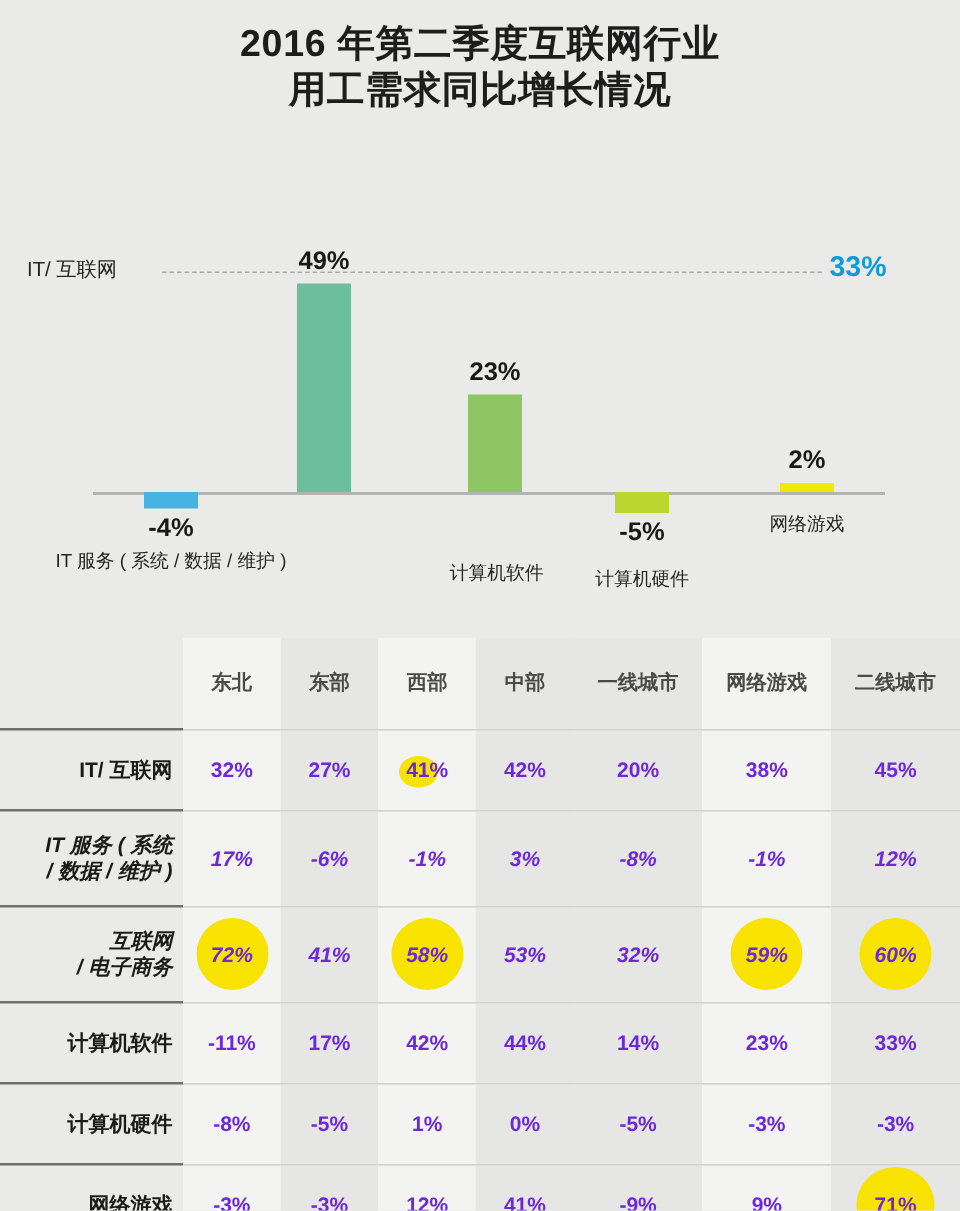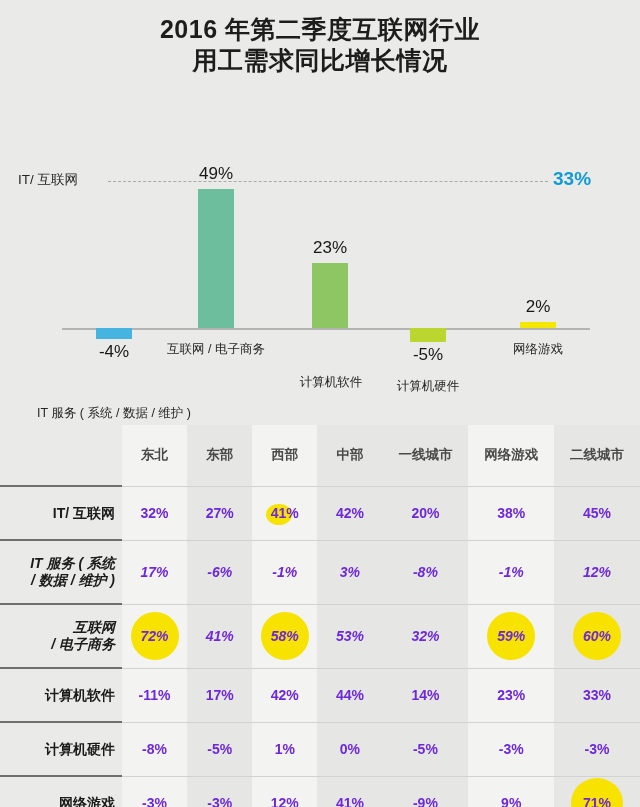--- a/index.html
+++ b/index.html
@@ -84,21 +84,21 @@
 
   .bar {
     position: absolute;
     width: 36px;
   }
   .bar-value {
     position: absolute;
     width: 90px;
     text-align: center;
     font-size: 17px;
-    font-weight: 400;
+    font-weight: 700;
     color: #181818;
     white-space: nowrap;
   }
   .bar-label {
     position: absolute;
     font-size: 12.5px;
     color: #252525;
     white-space: nowrap;
     text-align: center;
   }
@@ -196,24 +196,23 @@
 </div>
 
 <div class="chart">
   <div class="plot" id="plot">
     <div class="axis-line"></div>
     <div class="ref-line"></div>
     <div class="ref-label">IT/ 互联网</div>
     <div class="ref-value">33%</div>
   <div class="bar" style="background: rgb(69, 180, 224); left: 96px; height: 11.36px; top: 246px;"></div>
       <div class="bar-value" style="left: 69px; top: 260.36px;">-4%</div>
-      <div class="bar-label" style="left: 4px; top: 284px; width: 220px; margin-top: 39px;">IT 服务 ( 系统 / 数据 / 维护 )</div>
+      <div class="bar-label" style="left: 4px; top: 284px; width: 220px;">IT 服务 ( 系统 / 数据 / 维护 )</div>
       <div class="bar" style="background: rgb(108, 190, 157); left: 198px; height: 139.16px; top: 106.84px;"></div>
       <div class="bar-value" style="left: 171px; top: 81.84px;">49%</div>
-      <div class="bar-label" style="left: 126px; top: 259px; width: 180px;">互联网 / 电子商务</div>
       <div class="bar" style="background: rgb(141, 198, 99); left: 312px; height: 65.32px; top: 180.68px;"></div>
       <div class="bar-value" style="left: 285px; top: 155.68px;">23%</div>
       <div class="bar-label" style="left: 246px; top: 292px; width: 170px;">计算机软件</div>
       <div class="bar" style="background: rgb(188, 214, 48); left: 410px; height: 14.2px; top: 246px;"></div>
       <div class="bar-value" style="left: 383px; top: 263.2px;">-5%</div>
       <div class="bar-label" style="left: 348px; top: 296px; width: 160px;">计算机硬件</div>
       <div class="bar" style="background: rgb(245, 232, 0); left: 520px; height: 5.68px; top: 240.32px;"></div>
       <div class="bar-value" style="left: 493px; top: 215.32px;">2%</div>
       <div class="bar-label" style="left: 468px; top: 259px; width: 140px;">网络游戏</div>
     </div>

